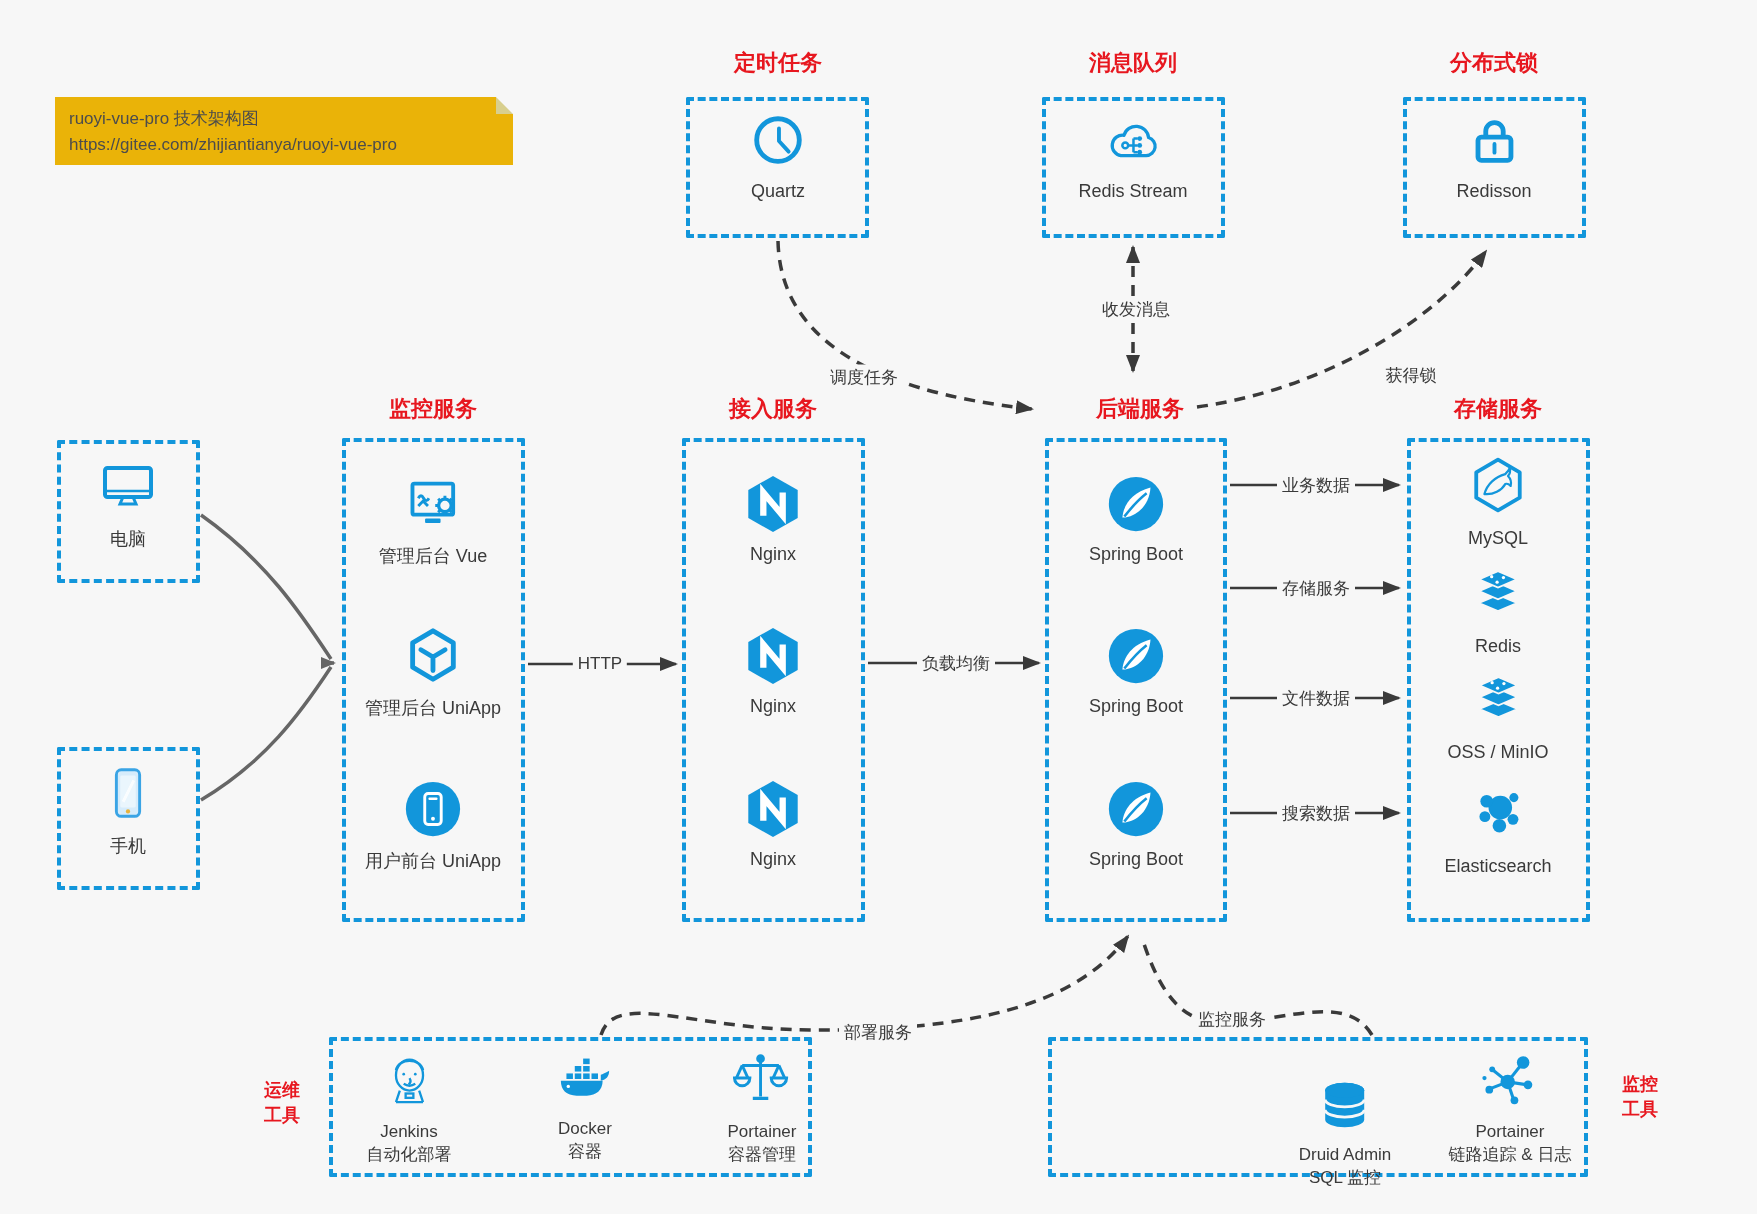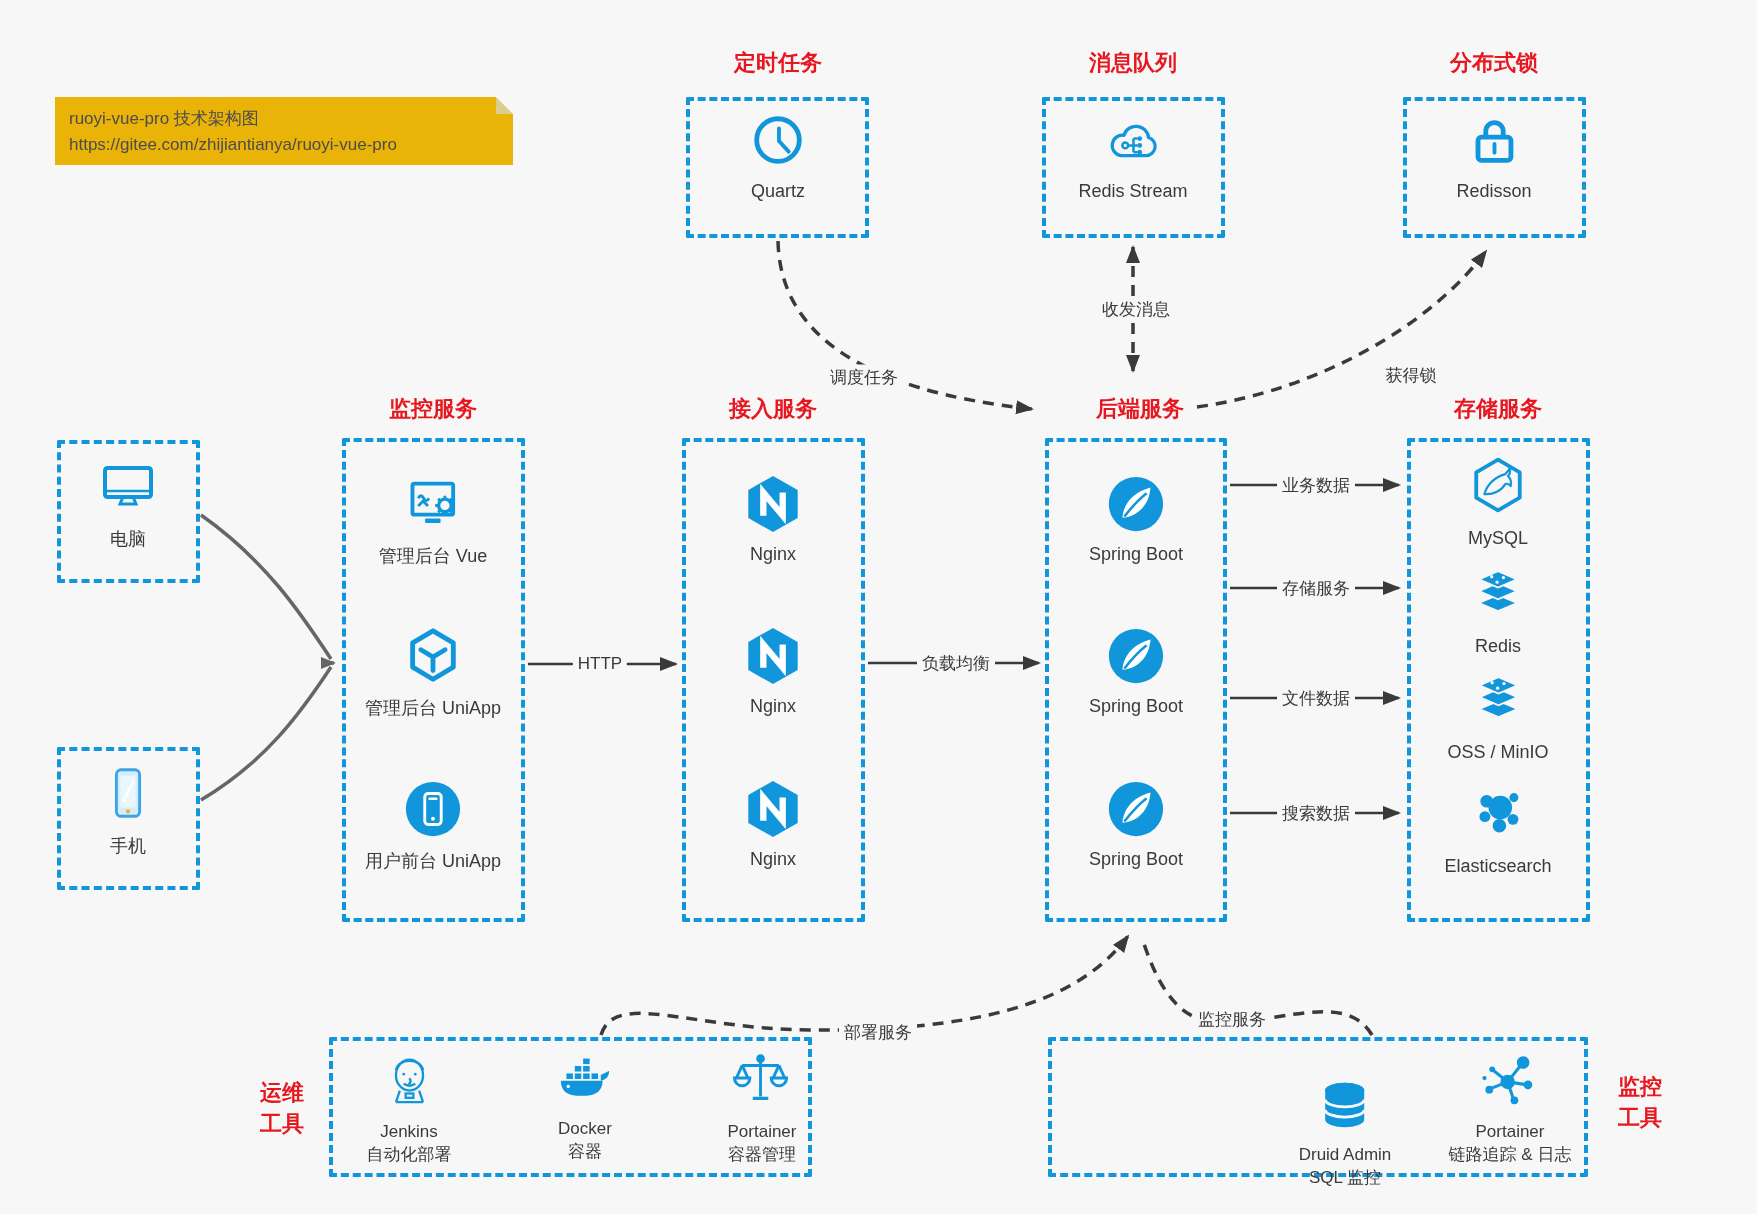--- a/index.html
+++ b/index.html
@@ -2,21 +2,21 @@
 <html><head>
 <meta charset="utf-8">
 <style>
   html,body{margin:0;padding:0;background:#f7f7f7;}
   .canvas{position:relative;width:1757px;height:1214px;background:#f7f7f7;overflow:hidden;
           font-family:"Liberation Sans","DejaVu Sans",sans-serif;color:#3a3a3a;}
   .edges-layer{position:absolute;left:0;top:0;z-index:1;}
   .dash-box{position:absolute;border:4px dashed #1296db;border-radius:2px;box-sizing:border-box;z-index:2;}
   .title-red{position:absolute;transform:translateX(-50%);font-size:22px;font-weight:bold;color:#e7171f;
              white-space:nowrap;z-index:4;}
-  .side-label{position:absolute;font-size:22px;font-weight:bold;color:#e7171f;line-height:1.4;
+  .side-label{position:absolute;font-size:18px;font-weight:bold;color:#e7171f;line-height:1.4;
               text-align:center;z-index:4;}
   .node{position:absolute;display:flex;flex-direction:column;align-items:center;
         transform:translateX(-50%);z-index:3;}
   .node .lbl{margin-top:9px;font-size:18px;color:#3a3a3a;white-space:nowrap;text-align:center;}
   .node .lbl2{margin-top:12px;font-size:17px;color:#3a3a3a;white-space:nowrap;text-align:center;line-height:23px;}
   .edge-label{position:absolute;transform:translate(-50%,-50%);font-size:17px;color:#3a3a3a;
               background:#f7f7f7;padding:1px 5px;white-space:nowrap;z-index:5;}
   .note{position:absolute;left:55px;top:97px;width:458px;height:68px;background:#eab308;z-index:4;
         font-size:17px;color:#4c4c4c;line-height:26px;padding:9px 0 0 14px;box-sizing:border-box;}
   .note-fold{position:absolute;top:0;right:0;width:0;height:0;border-style:solid;

